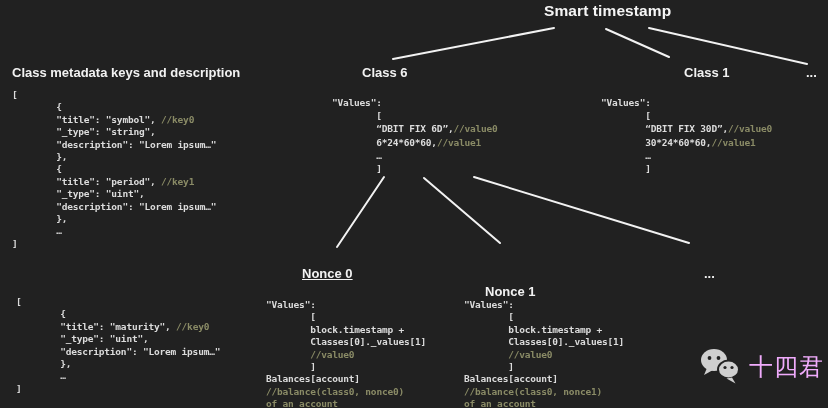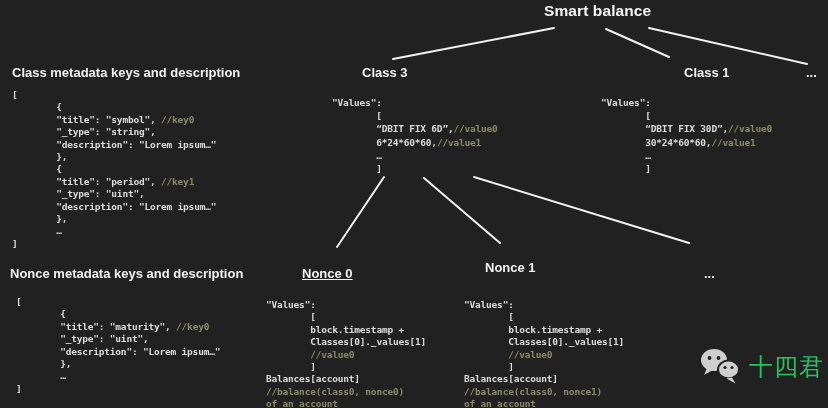--- a/index.html
+++ b/index.html
@@ -15,71 +15,70 @@
   }
   .h{
     position:absolute;font-size:13px;font-weight:bold;color:#f2f2f2;white-space:nowrap;
   }
   .h-class-meta{left:12px;top:65px;}
   .h-class0{left:362px;top:65px;}
   .h-class1{left:656px;top:65px;margin-left:28px;}
   .more-top{left:806px;top:65px;}
   .h-nonce-meta{left:10px;top:266px;}
   .h-nonce0{left:302px;top:266px;text-decoration:underline;}
-  .h-nonce1{left:485px;top:260px;}
+  .h-nonce1{left:485px;top:284px;}
   .more-bottom{left:704px;top:266px;}
   .code{
     position:absolute;margin:0;
     font-family:"DejaVu Sans Mono","Liberation Mono",monospace;
     font-size:9.5px;line-height:12.4px;font-weight:600;
     color:#dcdcdc;white-space:pre;letter-spacing:-0.2px;
   }
   .code .seg-comment{color:#8a8b66;}
   .code-class-meta{left:12px;top:89px;}
   .code-nonce-meta{left:16px;top:296px;}
   .code-class0{left:332px;top:96px;line-height:13.2px;}
   .code-class1{left:601px;top:96px;line-height:13.2px;}
   .code-nonce0{left:266px;top:299px;}
   .code-nonce1{left:464px;top:299px;}
   .watermark{
     position:absolute;left:700px;top:348px;display:flex;align-items:center;gap:7px;
   }
   .watermark-text{
-    font-size:24px;color:#22c55e;letter-spacing:1px;white-space:nowrap;
+    font-size:24px;color:#f0abfc;letter-spacing:1px;white-space:nowrap;
     font-family:"DejaVu Sans",sans-serif;
   }
 </style>
 </head>
 <body>
 
 <div class="canvas">
 
   <svg class="edges" width="828" height="408" viewBox="0 0 828 408">
     <line x1="554" y1="28" x2="393" y2="59"></line>
     <line x1="606" y1="29" x2="669" y2="57"></line>
     <line x1="649" y1="28" x2="807" y2="64"></line>
     <line x1="384" y1="177" x2="337" y2="247"></line>
     <line x1="424" y1="178" x2="500" y2="243"></line>
     <line x1="474" y1="177" x2="689" y2="243"></line>
   </svg>
 
-  <div class="title">Smart balance</div>
+  <div class="title">Smart timestamp</div>
 
   <div class="h h-class-meta">Class metadata keys and description</div>
   <pre class="code code-class-meta"><div><span class="seg-code">[</span></div><div><span class="seg-code">        {</span></div><div><span class="seg-code">        "title": "symbol", </span><span class="seg-comment">//key0</span></div><div><span class="seg-code">        "_type": "string",</span></div><div><span class="seg-code">        "description": "Lorem ipsum…"</span></div><div><span class="seg-code">        },</span></div><div><span class="seg-code">        {</span></div><div><span class="seg-code">        "title": "period", </span><span class="seg-comment">//key1</span></div><div><span class="seg-code">        "_type": "uint",</span></div><div><span class="seg-code">        "description": "Lorem ipsum…"</span></div><div><span class="seg-code">        },</span></div><div><span class="seg-code">        …</span></div><div><span class="seg-code">]</span></div></pre>
 
-  <div class="h h-class0">Class 3</div>
+  <div class="h h-class0">Class 6</div>
   <pre class="code code-class0"><div><span class="seg-code">"Values":</span></div><div><span class="seg-code">        [</span></div><div><span class="seg-code">        “DBIT FIX 6D”,</span><span class="seg-comment">//value0</span></div><div><span class="seg-code">        6*24*60*60,</span><span class="seg-comment">//value1</span></div><div><span class="seg-code">        …</span></div><div><span class="seg-code">        ]</span></div></pre>
 
   <div class="h h-class1">Class 1</div>
   <pre class="code code-class1"><div><span class="seg-code">"Values":</span></div><div><span class="seg-code">        [</span></div><div><span class="seg-code">        “DBIT FIX 30D”,</span><span class="seg-comment">//value0</span></div><div><span class="seg-code">        30*24*60*60,</span><span class="seg-comment">//value1</span></div><div><span class="seg-code">        …</span></div><div><span class="seg-code">        ]</span></div></pre>
 
   <div class="h more-top">...</div>
 
-  <div class="h h-nonce-meta">Nonce metadata keys and description</div>
   <pre class="code code-nonce-meta"><div><span class="seg-code">[</span></div><div><span class="seg-code">        {</span></div><div><span class="seg-code">        "title": "maturity", </span><span class="seg-comment">//key0</span></div><div><span class="seg-code">        "_type": "uint",</span></div><div><span class="seg-code">        "description": "Lorem ipsum…"</span></div><div><span class="seg-code">        },</span></div><div><span class="seg-code">        …</span></div><div><span class="seg-code">]</span></div></pre>
 
   <div class="h h-nonce0">Nonce 0</div>
   <pre class="code code-nonce0"><div><span class="seg-code">"Values":</span></div><div><span class="seg-code">        [</span></div><div><span class="seg-code">        block.timestamp +</span></div><div><span class="seg-code">        Classes[0]._values[1]</span></div><div><span class="seg-code">        </span><span class="seg-comment">//value0</span></div><div><span class="seg-code">        ]</span></div><div><span class="seg-code">Balances[account]</span></div><div><span class="seg-comment">//balance(class0, nonce0)</span></div><div><span class="seg-comment">of an account</span></div></pre>
 
   <div class="h h-nonce1">Nonce 1</div>
   <pre class="code code-nonce1"><div><span class="seg-code">"Values":</span></div><div><span class="seg-code">        [</span></div><div><span class="seg-code">        block.timestamp +</span></div><div><span class="seg-code">        Classes[0]._values[1]</span></div><div><span class="seg-code">        </span><span class="seg-comment">//value0</span></div><div><span class="seg-code">        ]</span></div><div><span class="seg-code">Balances[account]</span></div><div><span class="seg-comment">//balance(class0, nonce1)</span></div><div><span class="seg-comment">of an account</span></div></pre>
 
   <div class="h more-bottom">...</div>
 

